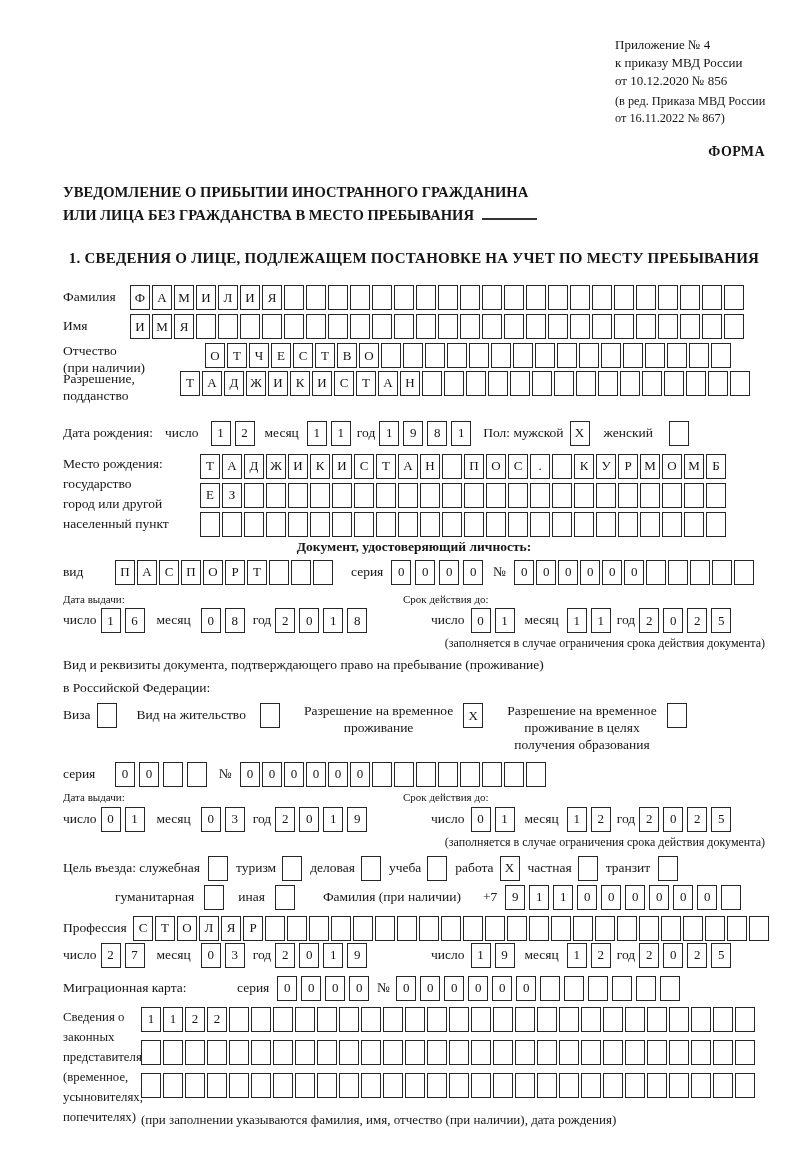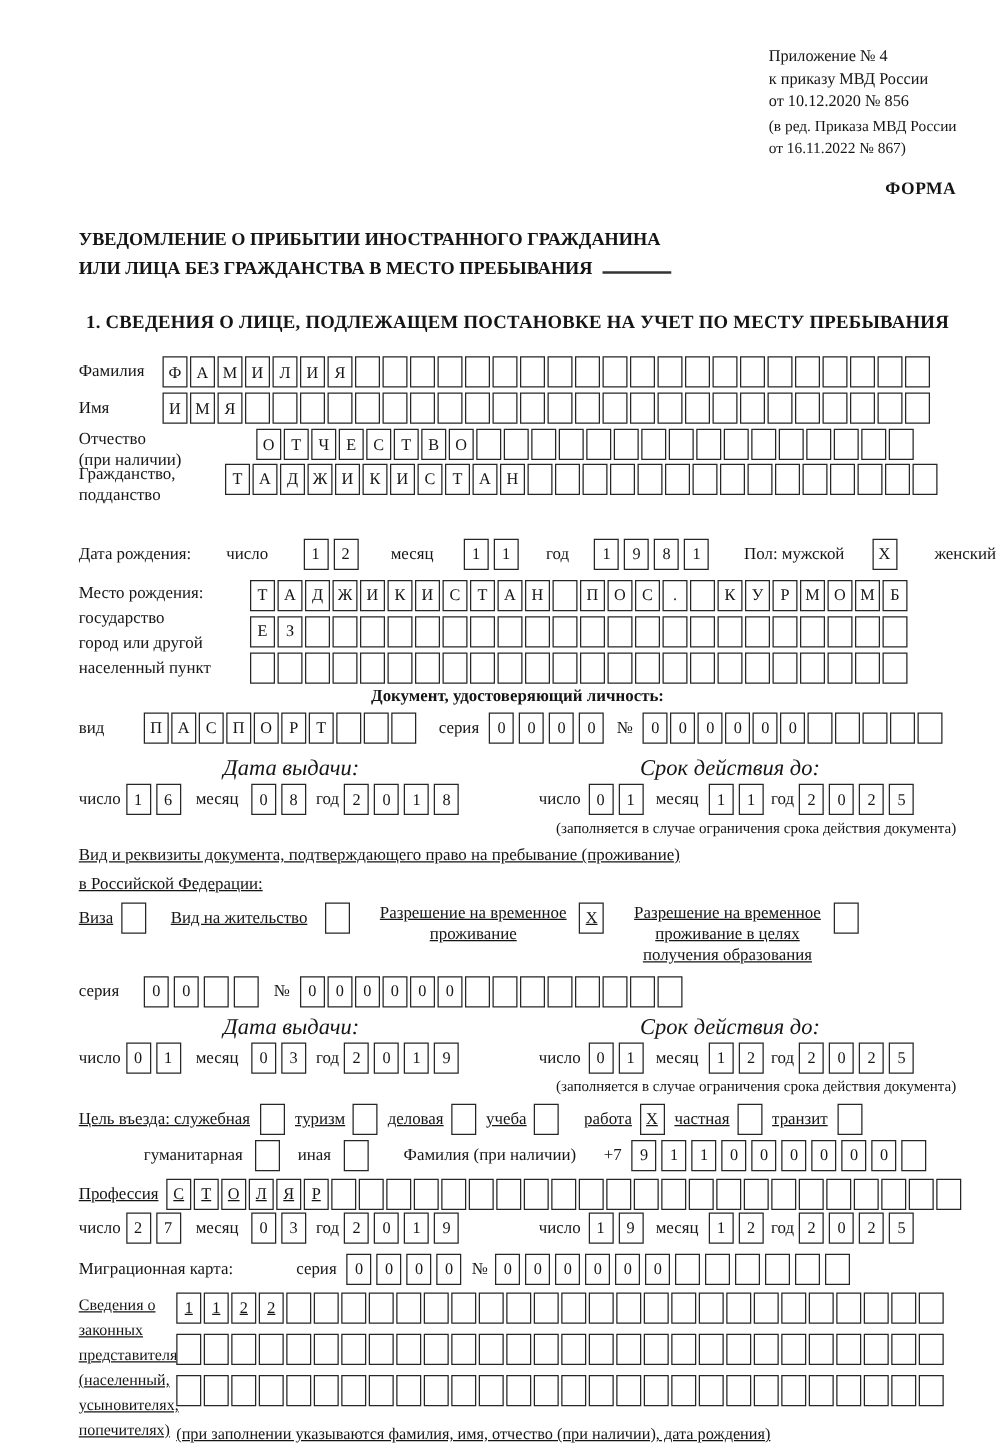--- a/index.html
+++ b/index.html
@@ -20,24 +20,24 @@
   .boxes{display:flex;gap:2px;}
   .boxes.g4{gap:4px;}
   .box{
     flex:none;width:20px;height:25px;box-sizing:border-box;border:1.6px solid #262626;
     display:flex;align-items:center;justify-content:center;font-size:13px;background:#fff;
   }
   .lab{flex:none;}
   .two-col{display:flex;margin-top:8px;}
   .col-l{width:340px;}
   .col-r{flex:1;}
-  .dh{text-align:center;font-size:18px;font-style:italic;}
+  .dh{font-size:11px;}
   .note{font-size:12px;text-align:right;margin-top:3px;}
   .ctr{text-align:center;}
-  .mt4{margin-top:4px;} .mt6{margin-top:6px;text-decoration:underline;} .mt8{margin-top:8px;} .mt10{margin-top:26px;gap:16px;} .mt18{margin-top:18px;}
+  .mt4{margin-top:4px;} .mt6{margin-top:6px;} .mt8{margin-top:8px;} .mt10{margin-top:16px;} .mt18{margin-top:18px;}
 </style>
 </head>
 <body>
 
 <div class="page">
 
   <div class="hdr">
     <div>Приложение № 4</div>
     <div>к приказу МВД России</div>
     <div>от 10.12.2020 № 856</div>
@@ -150,21 +150,21 @@
         <span class="box"></span>
         <span class="box"></span>
         <span class="box"></span>
         <span class="box"></span>
         <span class="box"></span>
       </span>
   </div>
 
   <div class="rowt" style="margin-top:-6px">
     <span class="lab" style="width:117px">
-      <span>Гражданство,</span><br>
+      <span>Разрешение,</span><br>
       <span>подданство</span>
     </span>
     <span class="boxes">
         <span class="box">Т</span>
         <span class="box">А</span>
         <span class="box">Д</span>
         <span class="box">Ж</span>
         <span class="box">И</span>
         <span class="box">К</span>
         <span class="box">И</span>
@@ -513,21 +513,21 @@
         <span class="box"></span>
       </span>
     <span class="lab" style="margin-left:8px">деловая</span>
     <span class="boxes" style="margin-left:6px">
         <span class="box"></span>
       </span>
     <span class="lab" style="margin-left:8px">учеба</span>
     <span class="boxes" style="margin-left:6px">
         <span class="box"></span>
       </span>
-    <span class="lab" style="margin-left:20px">работа</span>
+    <span class="lab" style="margin-left:8px">работа</span>
     <span class="boxes" style="margin-left:6px">
         <span class="box">X</span>
       </span>
     <span class="lab" style="margin-left:8px">частная</span>
     <span class="boxes" style="margin-left:6px">
         <span class="box"></span>
       </span>
     <span class="lab" style="margin-left:8px">транзит</span>
     <span class="boxes" style="margin-left:8px">
         <span class="box"></span>
@@ -659,21 +659,21 @@
         <span class="box"></span>
         <span class="box"></span>
       </span>
   </div>
 
   <div class="rowt mt6">
     <span class="lab" style="width:78px;font-size:12.8px;line-height:20px">
       <span>Сведения о</span><br>
       <span>законных</span><br>
       <span>представителях</span><br>
-      <span>(населенный,</span><br>
+      <span>(временное,</span><br>
       <span>усыновителях,</span><br>
       <span>попечителях)</span>
     </span>
     <span>
       <span class="boxes">
           <span class="box">1</span>
           <span class="box">1</span>
           <span class="box">2</span>
           <span class="box">2</span>
           <span class="box"></span>

